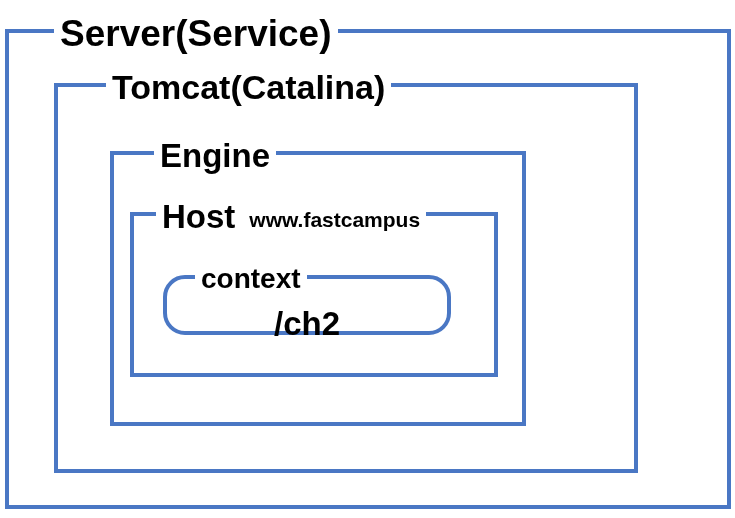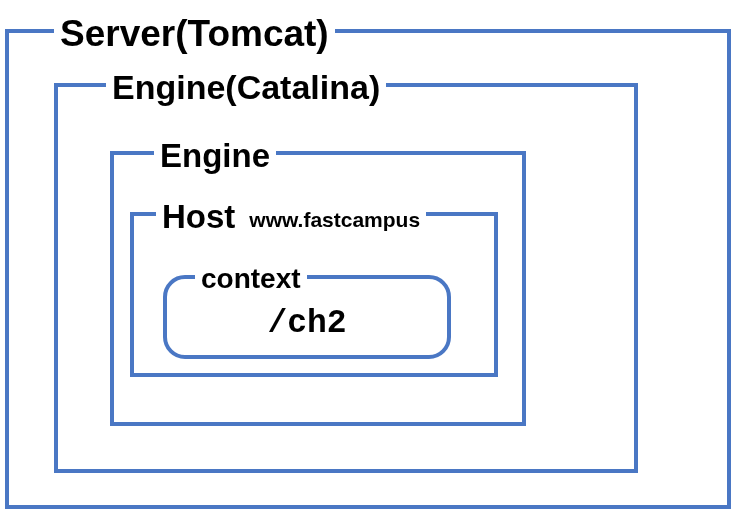--- a/index.html
+++ b/index.html
@@ -93,58 +93,57 @@
     font-size: 33px;
   }
   #label-host .secondary {
     font-size: 21px;
     position: relative;
     top: 3px;
   }
 
   #box-context {
     left: 163px; top: 275px;
-    width: 288px; height: 84px;
+    width: 288px; height: 60px;
   }
   #label-context {
     left: 28px; top: -19px;
     height: 38px;
     font-size: 28px;
   }
 
   .box-body {
     position: absolute;
     left: 0; right: 0;
     top: 26px;
     display: flex;
     align-items: flex-end;
     justify-content: center;
     color: #000000;
     font-weight: bold;
     white-space: nowrap;
-    font-family: Liberation Mono, monospace;
   }
   #context-value {
     font-size: 33px;
   }
 </style>
 </head>
 <body>
 
 <div id="canvas">
 
   <div class="box" id="box-server">
     <div class="box-label" id="label-server">
-      <span class="primary">Server(Tomcat)</span>
+      <span class="primary">Server(Service)</span>
     </div>
   </div>
 
   <div class="box" id="box-service">
     <div class="box-label" id="label-service">
-      <span class="primary">Engine(Catalina)</span>
+      <span class="primary">Tomcat(Catalina)</span>
     </div>
   </div>
 
   <div class="box" id="box-host">
     <div class="box-label" id="label-host">
       <span class="primary">Host</span>
       <span class="secondary">www.fastcampus</span>
     </div>
   </div>
 

